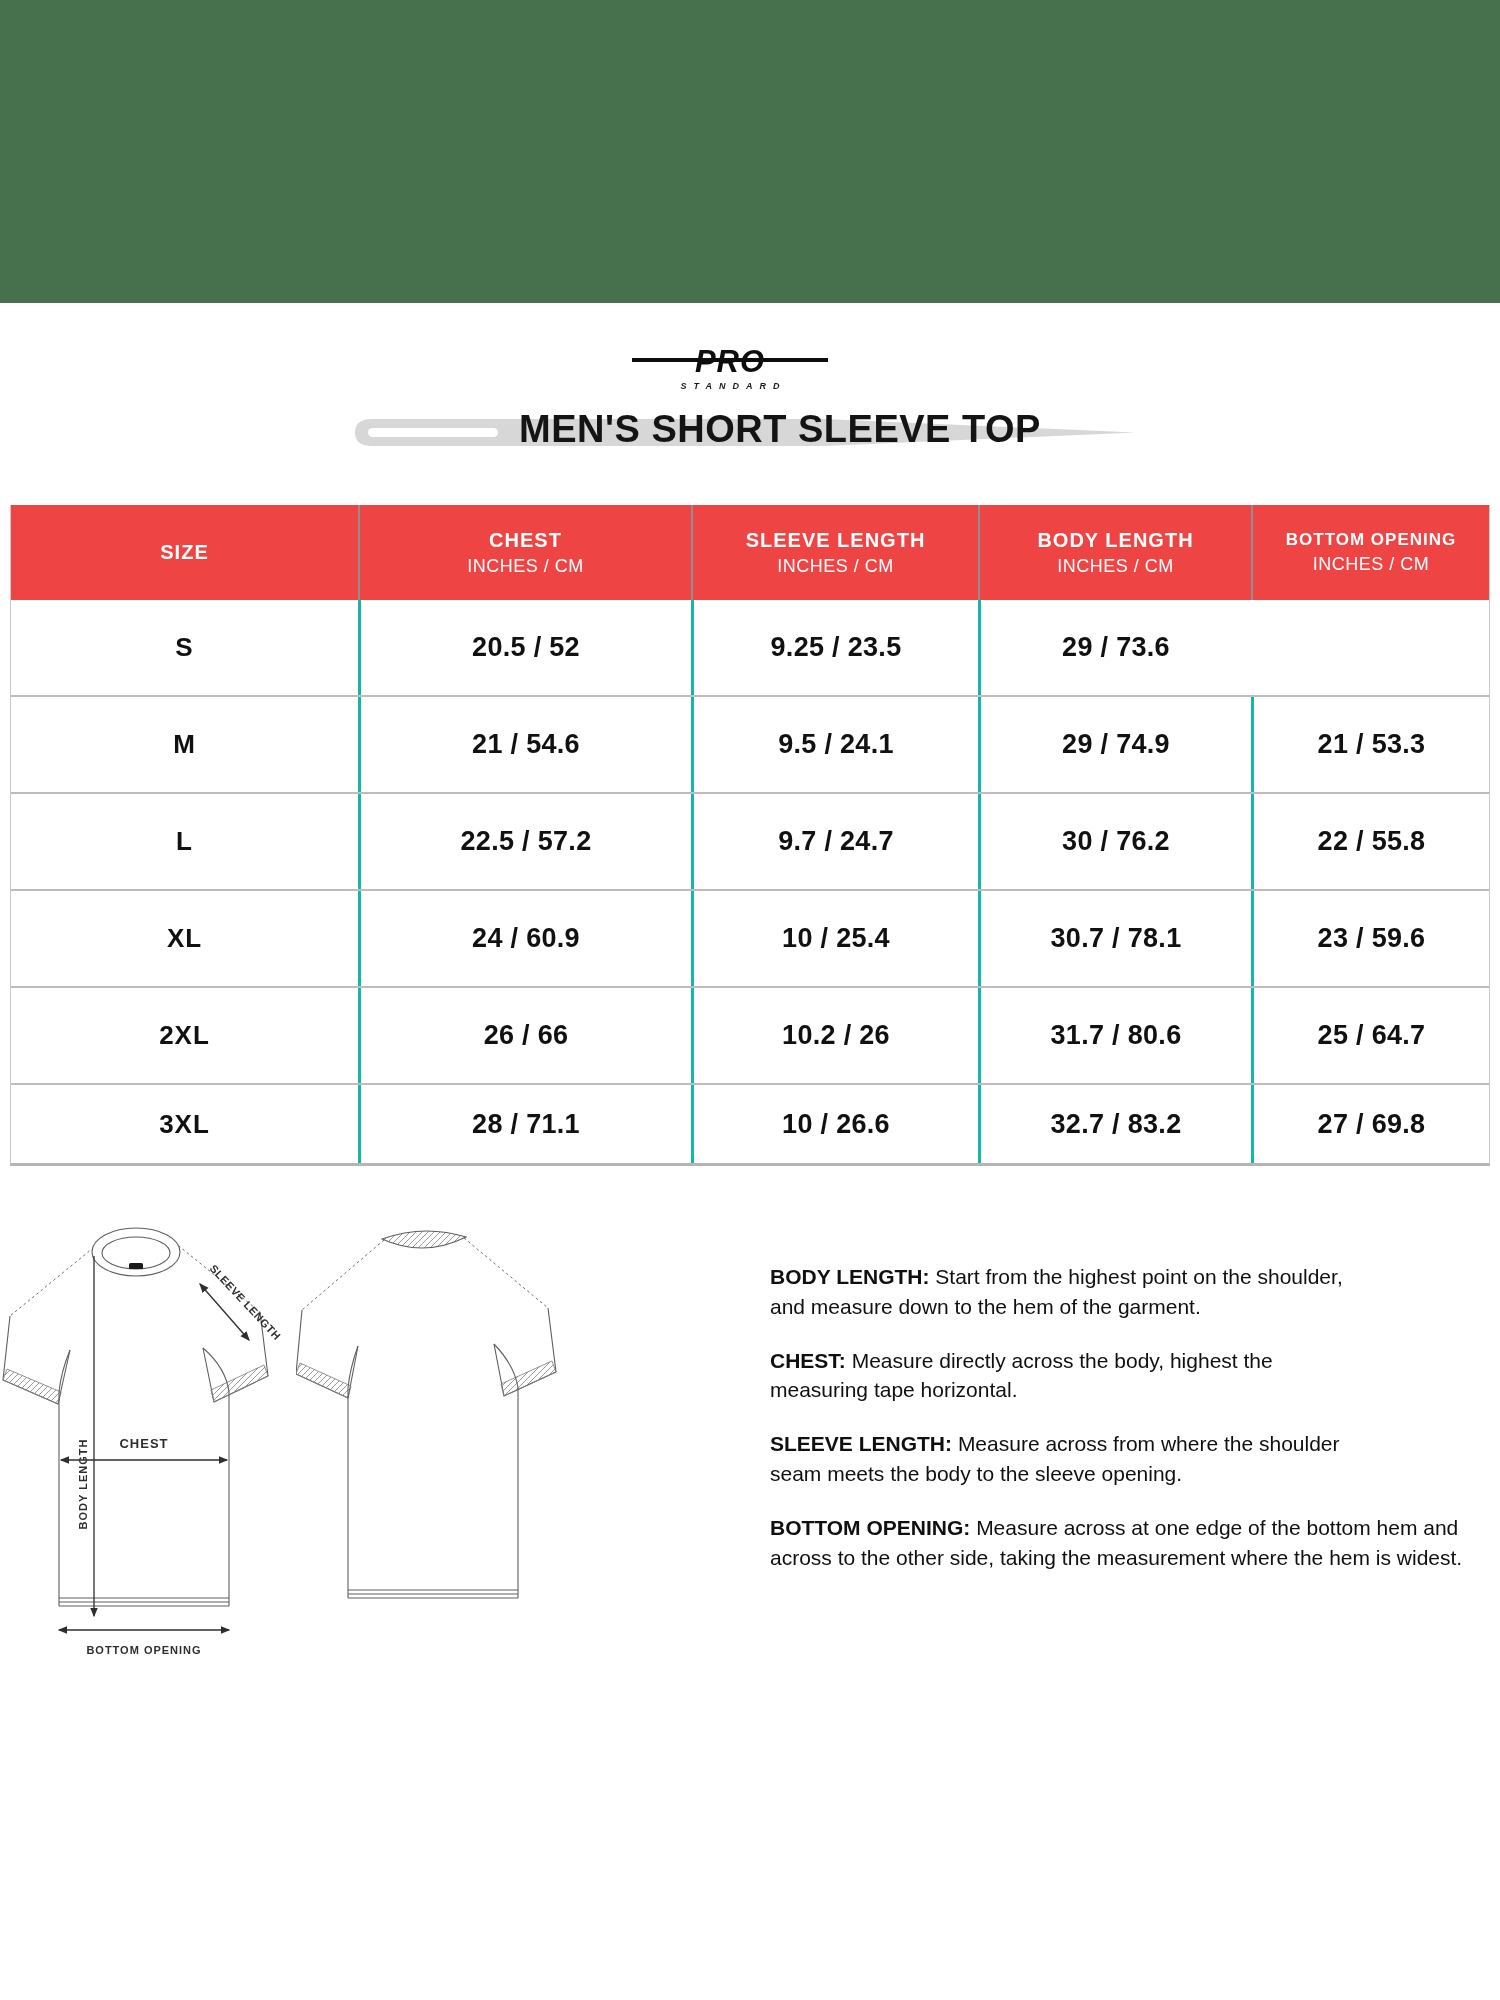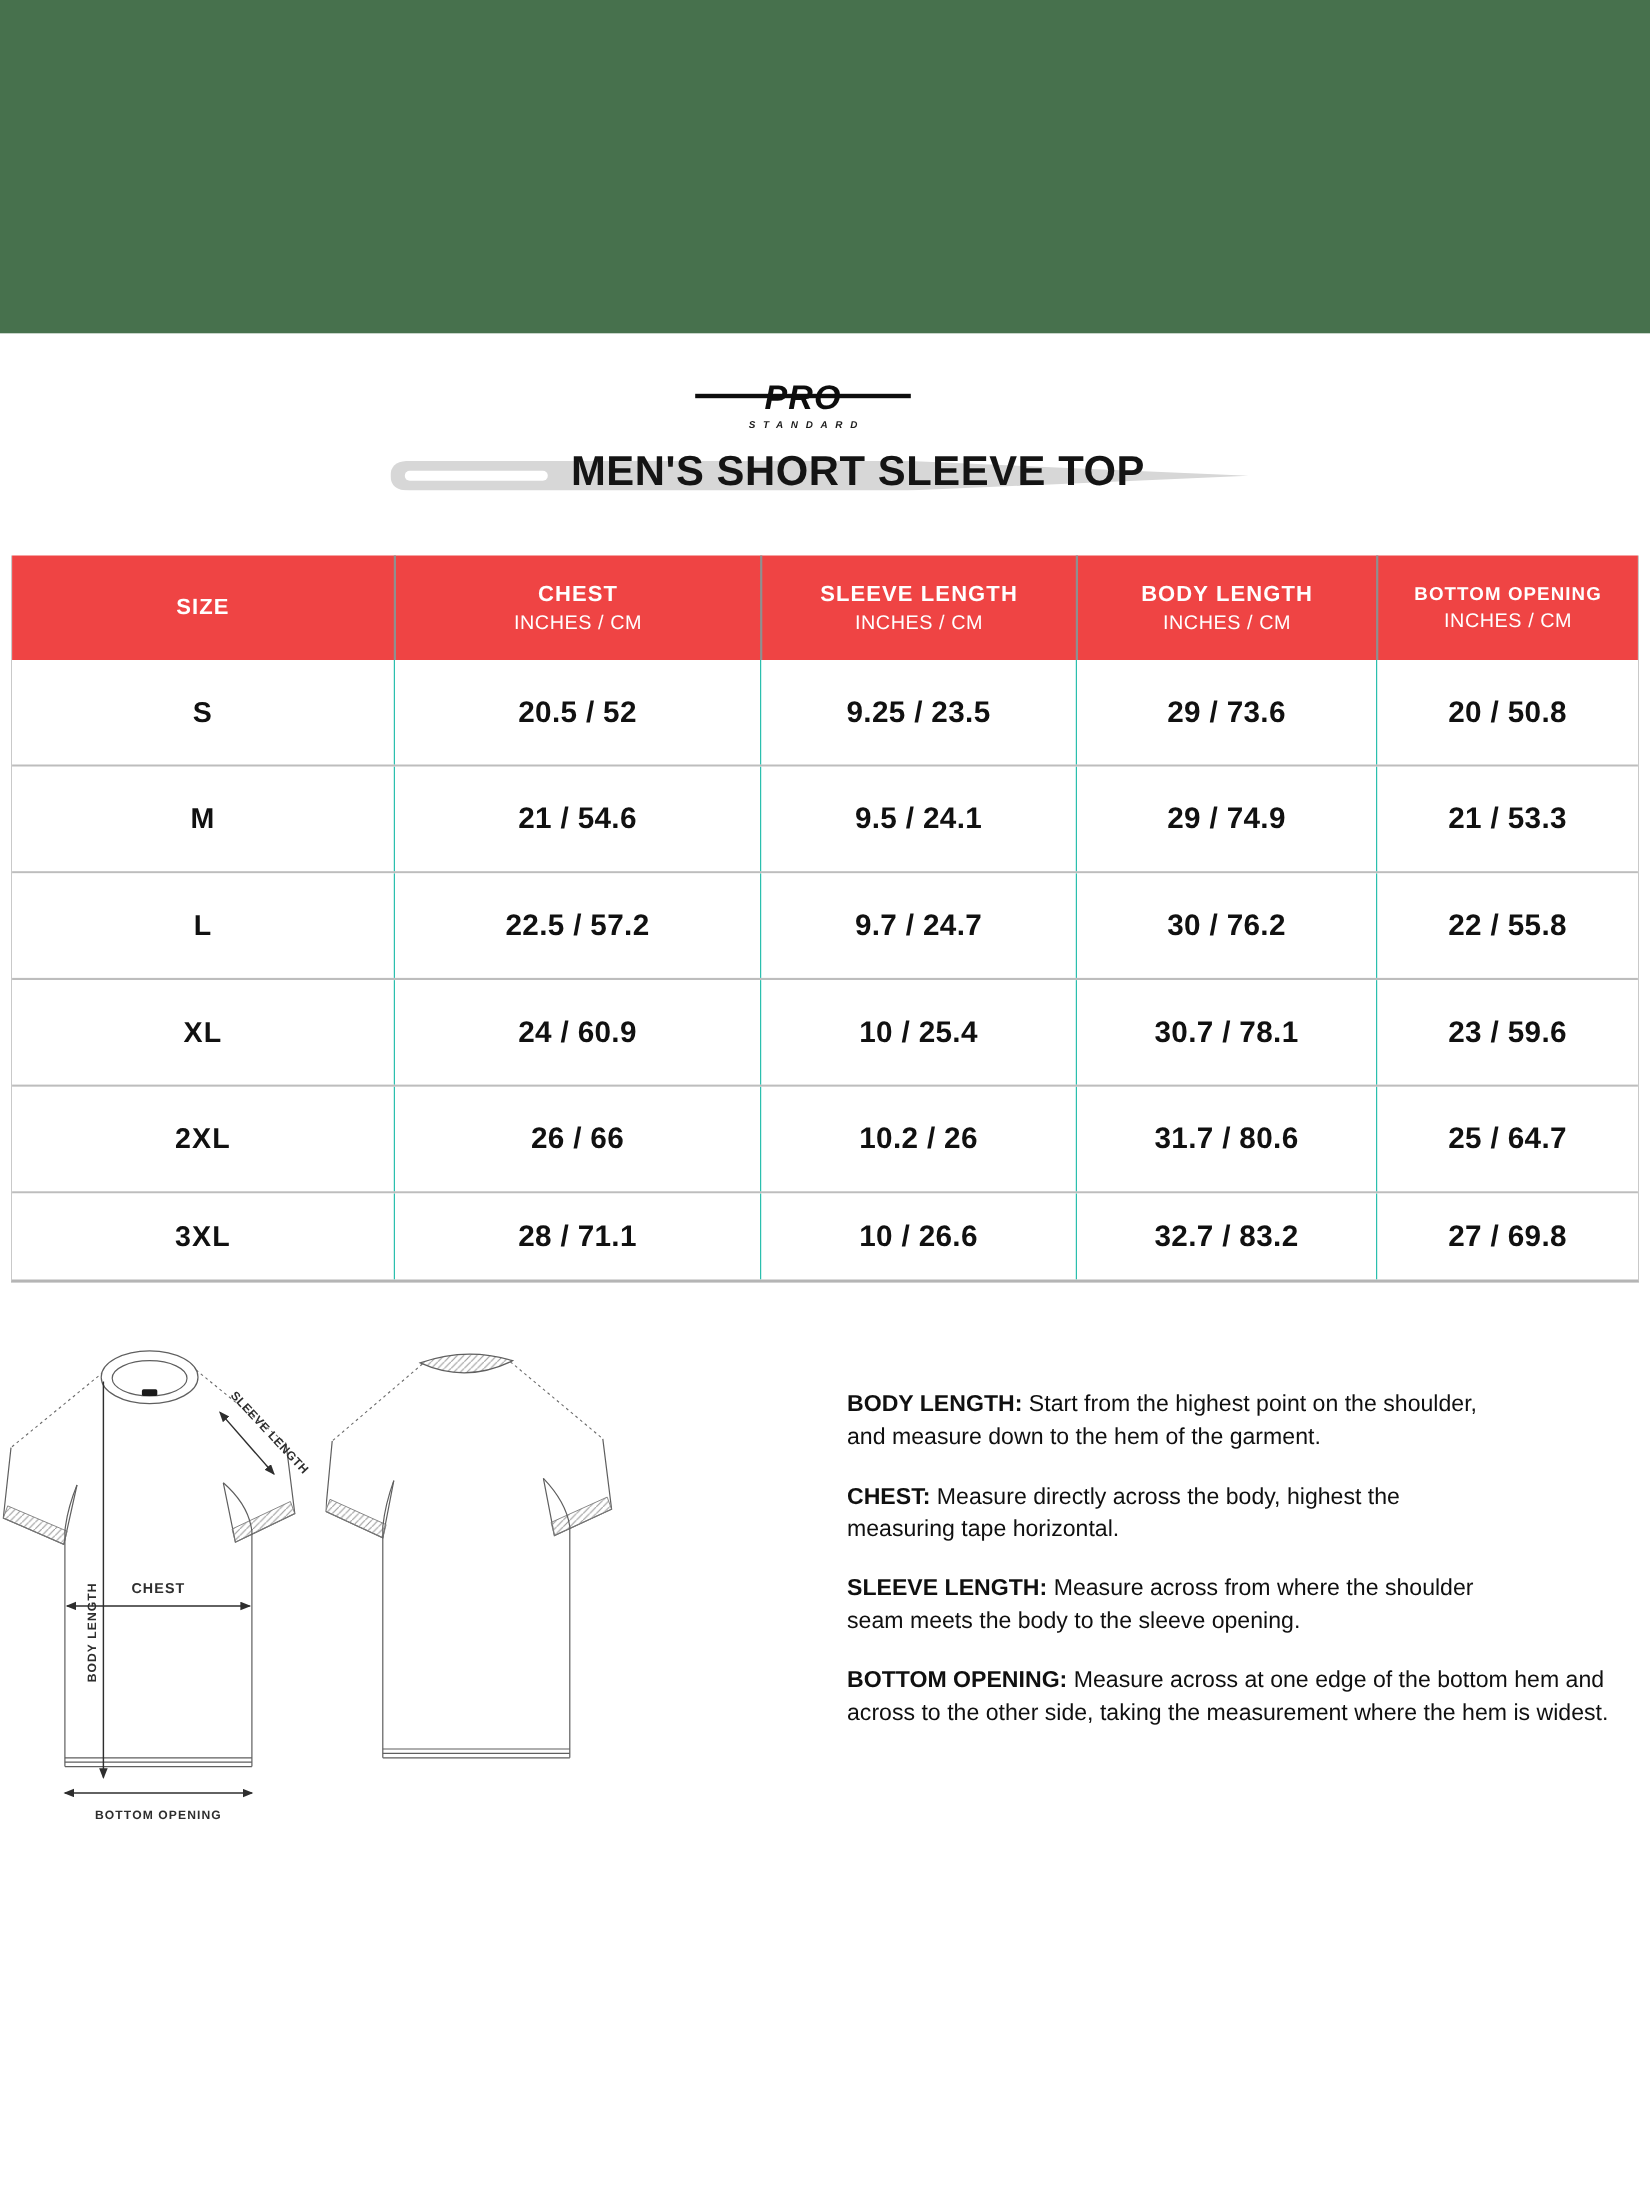--- a/index.html
+++ b/index.html
@@ -35,21 +35,21 @@
       border-left:2px solid #8f8f8f;}
   .th:first-child{border-left:none;}
   .th-label{font-size:20px;font-weight:700;letter-spacing:1px;}
   .th:last-child .th-label{font-size:17px;}
   .th-sub{font-size:18px;font-weight:400;letter-spacing:0.5px;}
   .th-sub:empty{display:none;}
   .trow{display:grid;grid-template-columns:347px 333px 287px 273px 238px;height:95px;
         border-bottom:2px solid #bdbdbd;background:#fff;}
   .trow:last-child{height:78px;border-bottom:none;}
   .td{display:flex;align-items:center;justify-content:center;font-size:27px;font-weight:700;
-      border-left:1px solid #14b8a6;letter-spacing:0.3px;}
+      border-left:3px solid #14b8a6;letter-spacing:0.3px;}
   .td:first-child{border-left:none;font-size:26px;letter-spacing:1px;}
 
   
   .diagram-front{position:absolute;left:2px;top:1222px;}
   .diagram-back{position:absolute;left:296px;top:1226px;}
   .shirt-stroke{fill:none;stroke:#5f5f5f;stroke-width:1.1;}
   .shirt-dotted{fill:none;stroke:#6b6b6b;stroke-width:1;stroke-dasharray:2.5,3;}
   .ann{stroke:#2e2e2e;stroke-width:1.3;fill:none;}
   .ann-label{fill:#2e2e2e;font-family:"Liberation Sans",sans-serif;font-weight:700;}
 
@@ -103,21 +103,20 @@
       <div class="th-label">BOTTOM OPENING</div>
       <div class="th-sub">INCHES / CM</div>
     </div>
   </div>
 
   <div class="trow">
     <div class="td">S</div>
     <div class="td">20.5 / 52</div>
     <div class="td">9.25 / 23.5</div>
     <div class="td">29 / 73.6</div>
-    <div class="td">20 / 50.8</div>
   </div>
   <div class="trow">
     <div class="td">M</div>
     <div class="td">21 / 54.6</div>
     <div class="td">9.5 / 24.1</div>
     <div class="td">29 / 74.9</div>
     <div class="td">21 / 53.3</div>
   </div>
   <div class="trow">
     <div class="td">L</div>

